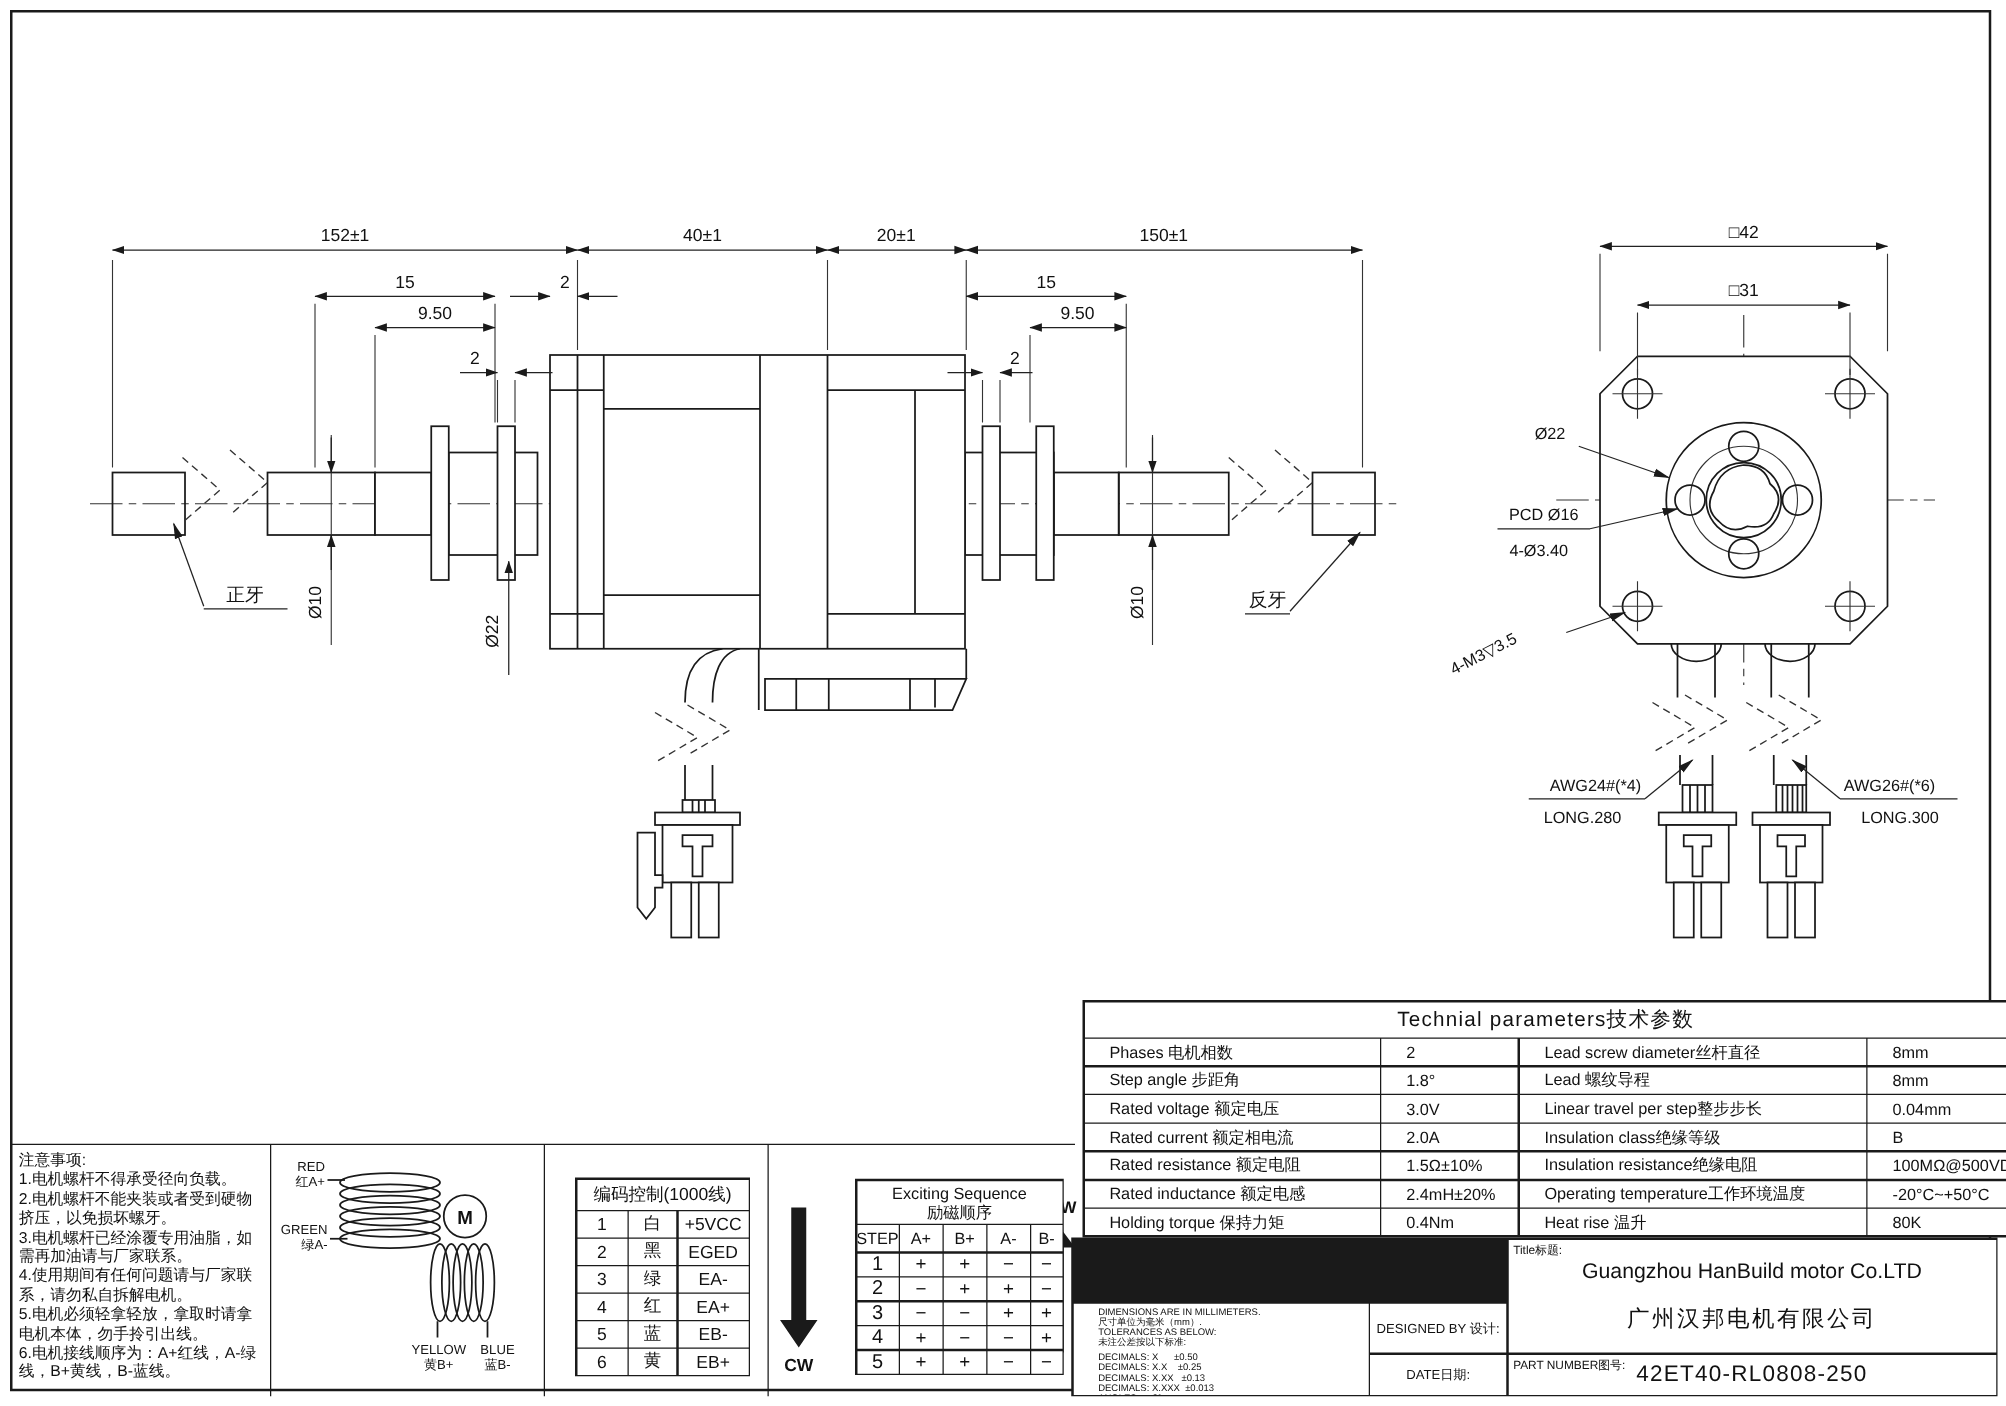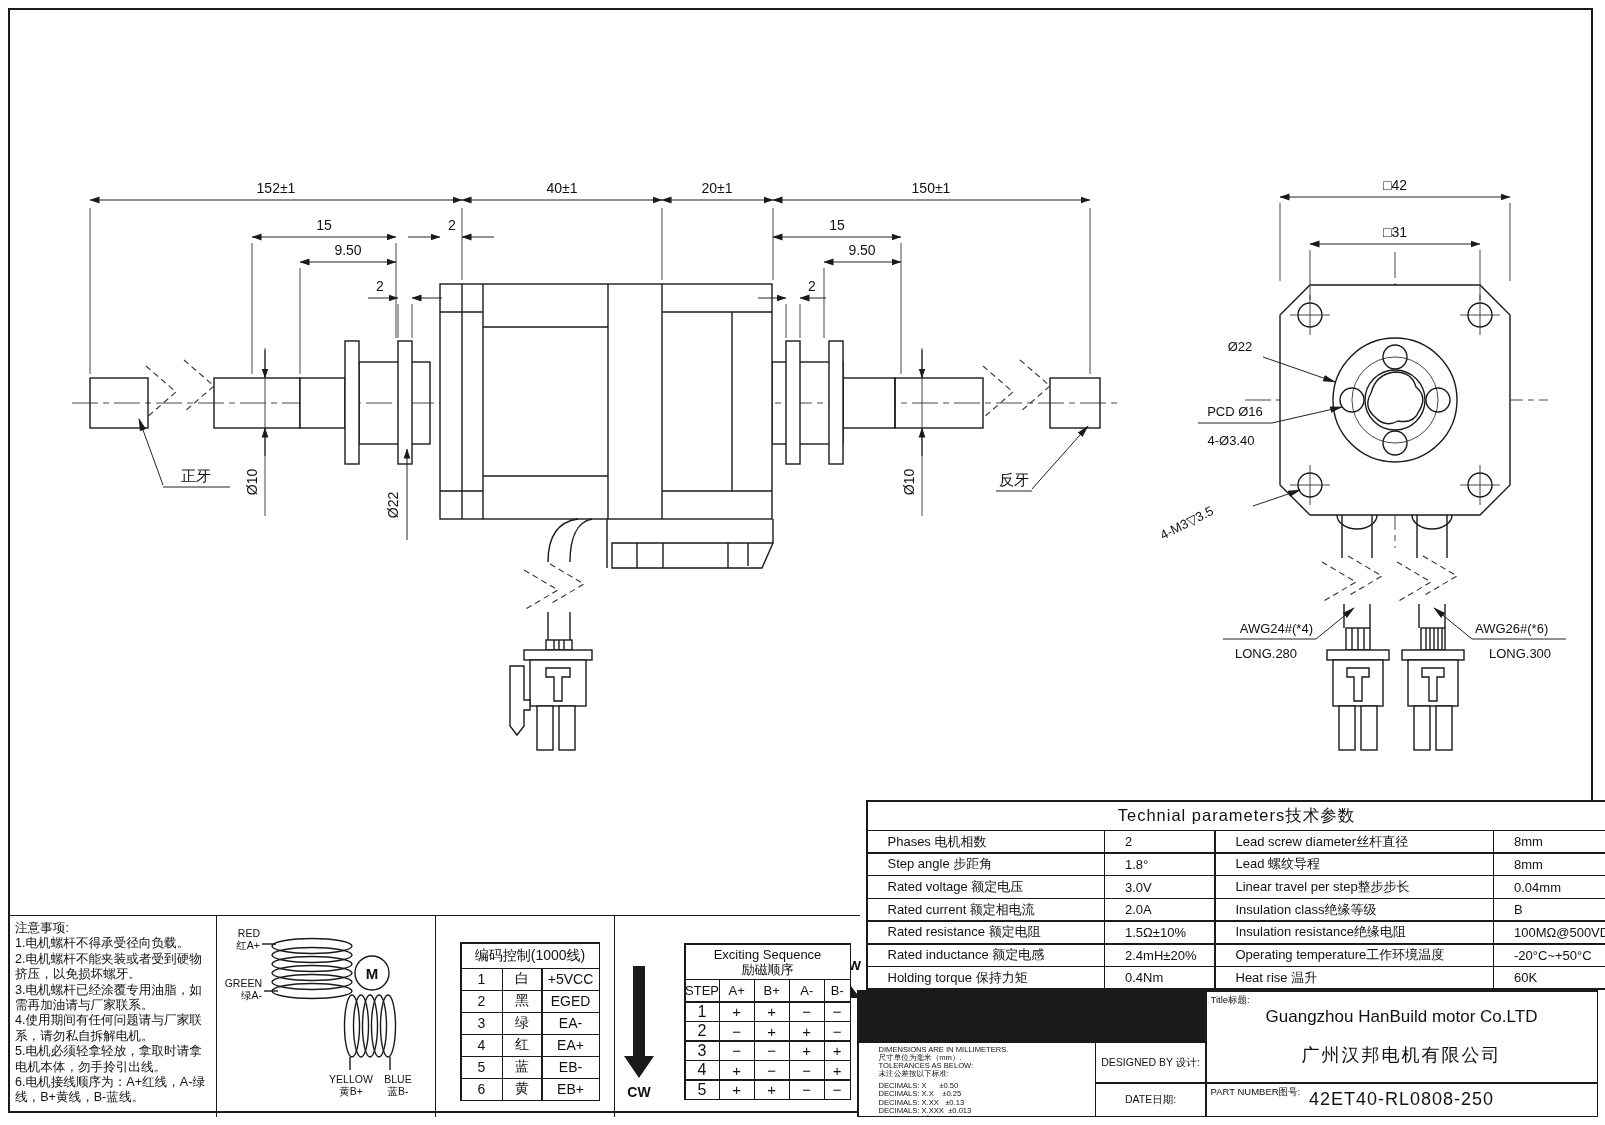--- a/index.html
+++ b/index.html
@@ -458,21 +458,21 @@
       <div class="lab">1.5Ω±10%</div>
       <div class="lab">Insulation resistance绝缘电阻</div>
       <div class="lab">100MΩ@500VDC</div>
     <div class="lab">Rated inductance 额定电感</div>
       <div class="lab">2.4mH±20%</div>
       <div class="lab">Operating temperature工作环境温度</div>
       <div class="lab">-20°C~+50°C</div>
     <div class="lab">Holding torque 保持力矩</div>
       <div class="lab">0.4Nm</div>
       <div class="lab">Heat rise 温升</div>
-      <div class="lab">60K</div>
+      <div class="lab">80K</div>
   </div>
 
   <div class="gtab tblock">
     <div class="fine">
       <div>DIMENSIONS ARE IN MILLIMETERS.</div>
       <div>尺寸单位为毫米（mm）.</div>
       <div>TOLERANCES AS BELOW:</div>
       <div>未注公差按以下标准:</div>
       <div>DECIMALS: X      ±0.50</div>
       <div>DECIMALS: X.X    ±0.25</div>

